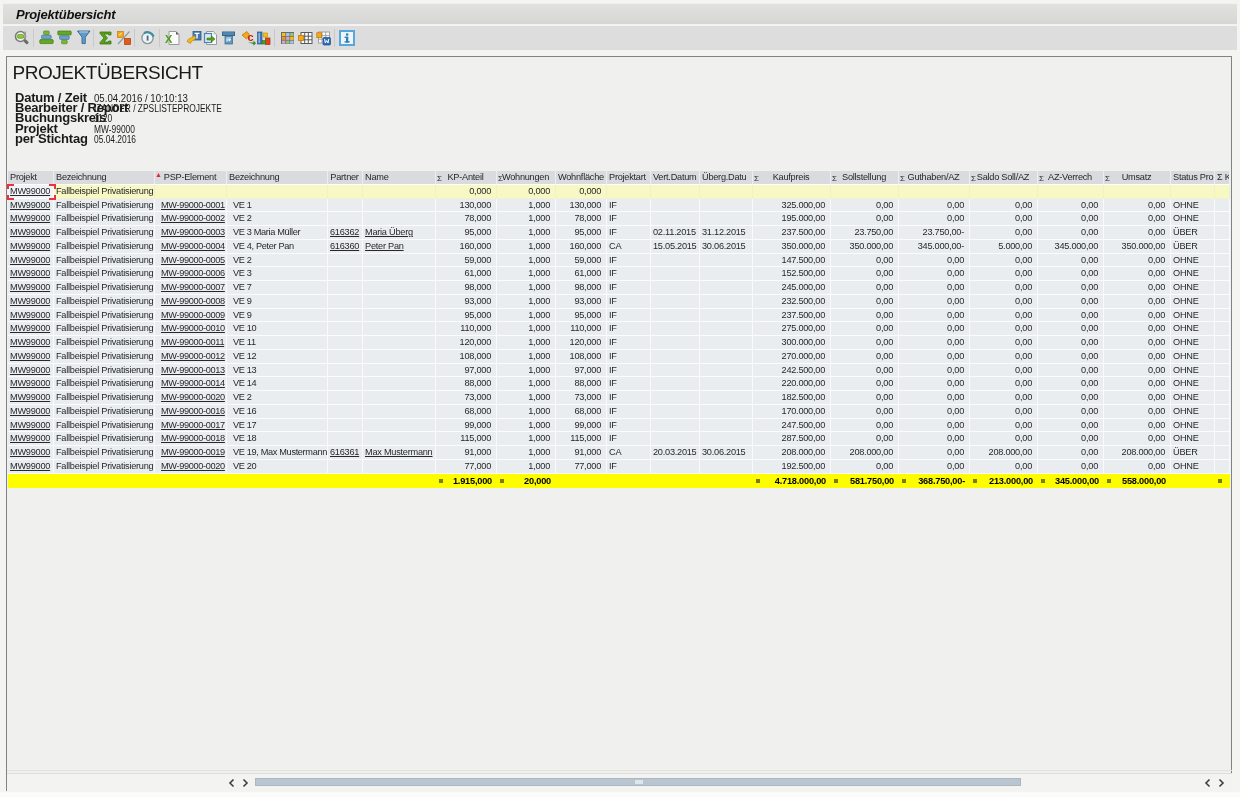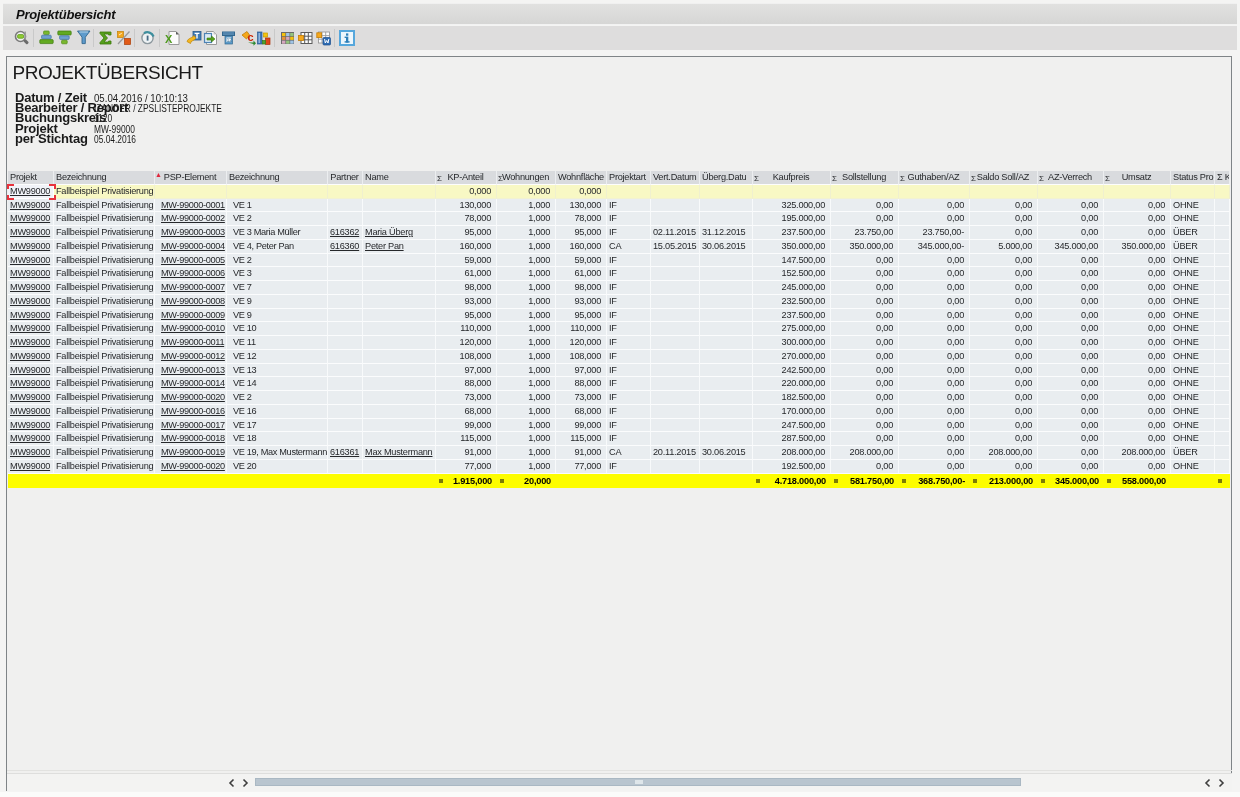--- a/index.html
+++ b/index.html
@@ -621,21 +621,21 @@
         <td><u>MW99000</u></td>
         <td>Fallbeispiel Privatisierung</td>
         <td class="p5"><u>MW-99000-0019</u></td>
         <td class="p5">VE 19, Max Mustermann</td>
         <td><u>616361</u></td>
         <td><u>Max Mustermann</u></td>
         <td class="n">91,000</td>
         <td class="n">1,000</td>
         <td class="n">91,000</td>
         <td>CA</td>
-        <td>20.11.2015</td>
+        <td>20.03.2015</td>
         <td>30.06.2015</td>
         <td class="n">208.000,00</td>
         <td class="n">208.000,00</td>
         <td class="n">0,00</td>
         <td class="n">208.000,00</td>
         <td class="n">0,00</td>
         <td class="n">208.000,00</td>
         <td>ÜBER</td>
         <td>&nbsp;</td>
       </tr>

